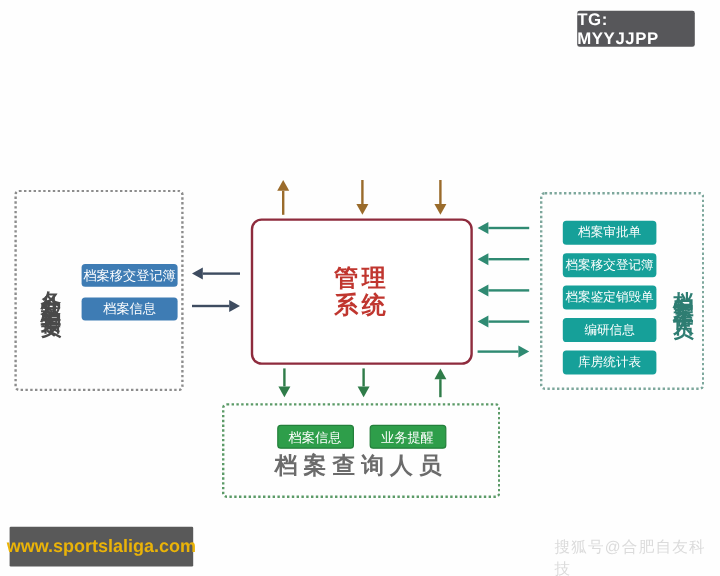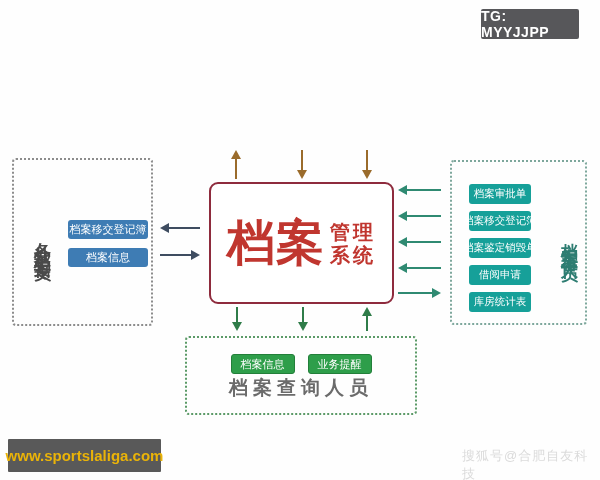--- a/index.html
+++ b/index.html
@@ -43,21 +43,21 @@
   .chip{
     color:#fff;font-size:11px;display:flex;align-items:center;justify-content:center;
     border-radius:3px;white-space:nowrap;box-sizing:border-box;
   }
   .btn-row{position:absolute;left:0;right:0;display:flex;justify-content:center;gap:13px;}
   .top .btn-row{top:45px;}
   .bottom .btn-row{top:16px;}
   .chip-orange{background:#efa22f;border:1px solid #dd8f1d;height:19px;padding:0 8px;}
   .chip-green{background:#2e9e4a;border:1px solid #237f3a;height:20px;padding:0 9px;}
   .chip-blue{background:#3e7cb4;height:19px;width:80px;}
-  .chip-teal{background:#16a099;height:20px;width:62px;font-size:10.5px;}
+  .chip-teal{background:#16a099;height:20px;width:78px;font-size:10.5px;}
   .left .btn-col{position:absolute;left:54px;top:60px;display:flex;flex-direction:column;gap:9px;}
   .right .btn-col{position:absolute;left:17px;top:22px;display:flex;flex-direction:column;gap:7px;}
   
   .center-box{
     position:absolute;left:209px;top:182px;width:181px;height:118px;
     border:2px solid #8e2b3d;border-radius:9px;background:#fff;
     display:flex;align-items:center;justify-content:center;gap:5px;
   }
   .center-main{font-size:48px;font-weight:bold;color:#c0362f;letter-spacing:1px;line-height:1;}
   .center-sub{display:flex;flex-direction:column;gap:3px;}
@@ -95,35 +95,34 @@
       <div class="chip chip-blue">档案信息</div>
     </div>
   </div>
 
   <div class="group right">
     <div class="v-label">档案室工作人员</div>
     <div class="btn-col">
       <div class="chip chip-teal">档案审批单</div>
       <div class="chip chip-teal">档案移交登记簿</div>
       <div class="chip chip-teal">档案鉴定销毁单</div>
-      <div class="chip chip-teal">借阅申请</div>
+      <div class="chip chip-teal">编研信息</div>
       <div class="chip chip-teal">库房统计表</div>
     </div>
   </div>
 
   <div class="group bottom">
     <div class="btn-row">
       <div class="chip chip-green">档案信息</div>
       <div class="chip chip-green">业务提醒</div>
     </div>
     <div class="group-title-h">档案查询人员</div>
   </div>
 
   <div class="center-box">
-    <div class="center-main">档案</div>
     <div class="center-sub">
       <div>管理</div>
       <div>系统</div>
     </div>
   </div>
 
   <div class="arrow-v head-up c-brown" style="left:235px;top:159px;height:20px;"></div>
   <div class="arrow-v head-down c-brown" style="left:301px;top:150px;height:20px;"></div>
   <div class="arrow-v head-down c-brown" style="left:366px;top:150px;height:20px;"></div>
 

